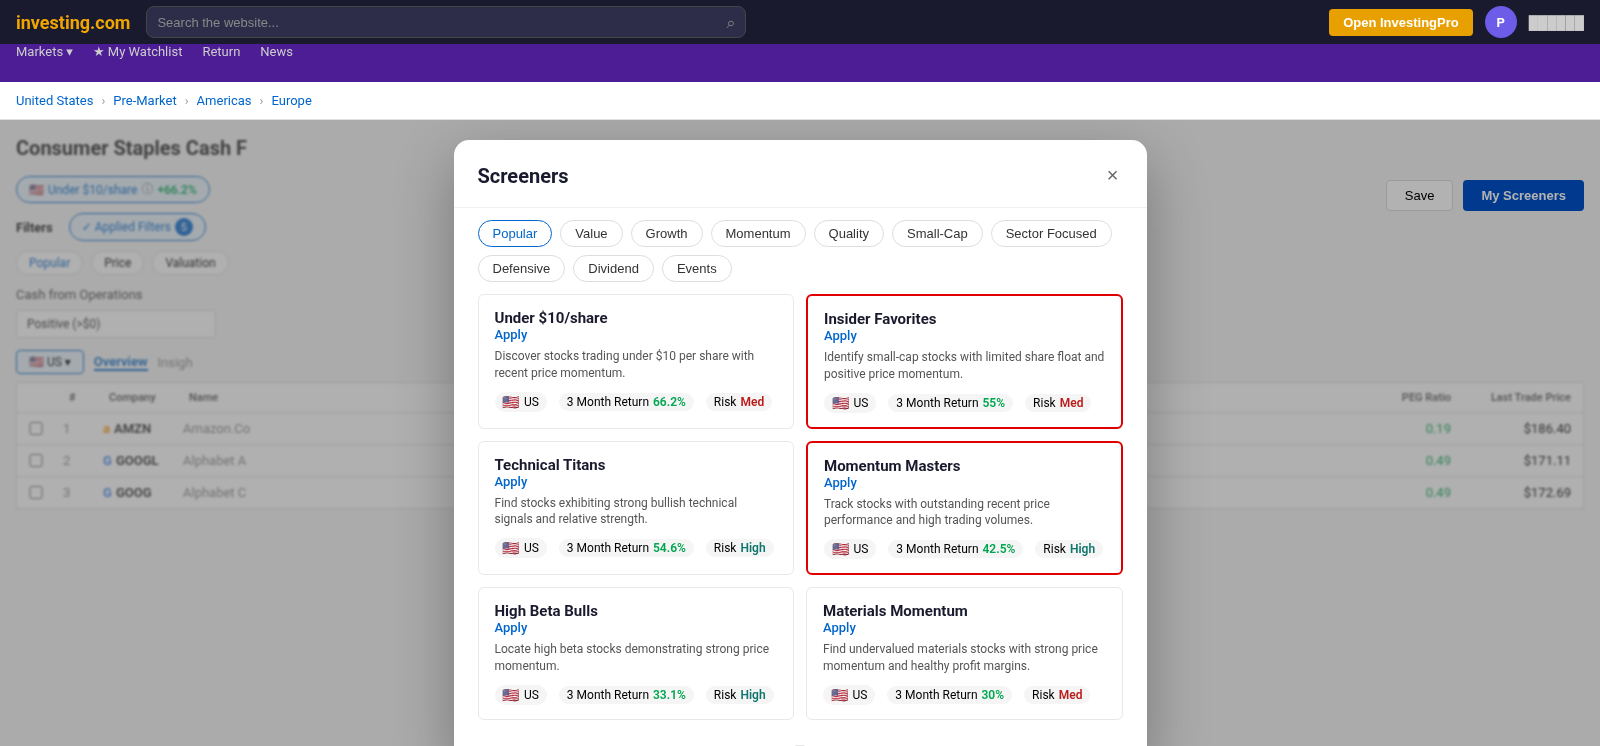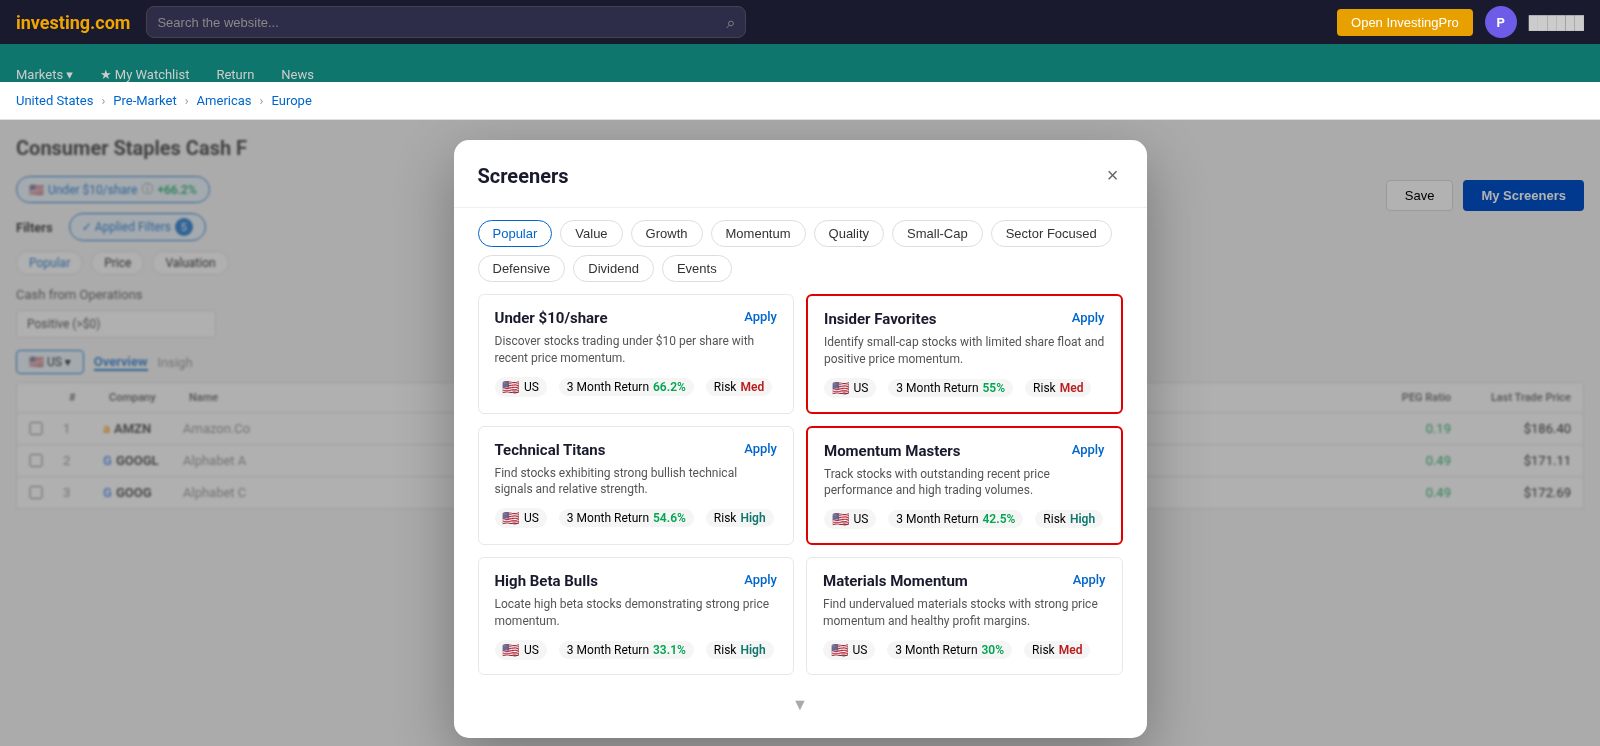--- a/index.html
+++ b/index.html
@@ -38,39 +38,39 @@
     }
     .search-bar input::placeholder { color: #888; }
     .nav-right { display: flex; align-items: center; gap: 12px; margin-left: auto; }
     .open-pro-btn {
       background: #e8a000;
       color: white;
       border: none;
       border-radius: 4px;
       padding: 6px 14px;
       font-size: 13px;
-      font-weight: 400;
+      font-weight: 700;
       cursor: pointer;
     }
     .avatar {
       width: 32px; height: 32px;
       border-radius: 50%;
       background: #6c5ce7;
       display: flex; align-items: center; justify-content: center;
       color: white; font-size: 13px; font-weight: bold;
     }
 
     
     .second-nav {
-      background: #0f766e;
-      display: flex;
-      align-items: flex-end;
+      background: #4c1d95;
+      display: flex;
+      align-items: flex-start;
       padding: 0 16px;
       height: 38px;
-      gap: 27px;
+      gap: 20px;
     }
     .second-nav a {
       color: #ccc;
       font-size: 13px;
       text-decoration: none;
     }
 
     
     .breadcrumb-nav {
       background: #fff;
@@ -198,23 +198,24 @@
       padding: 14px 16px;
       background: white;
     }
 
     .screener-card.highlighted {
       border: 2px solid #e00000;
     }
 
     .card-header {
       display: flex;
-      justify-content: space-between;
+      justify-content: flex-end;
       align-items: flex-start;
       margin-bottom: 6px;
+      flex-direction: column;
     }
 
     .card-title {
       font-size: 15px;
       font-weight: 700;
       color: #1a1a2e;
     }
 
     .apply-link {
       color: #0066cc;

